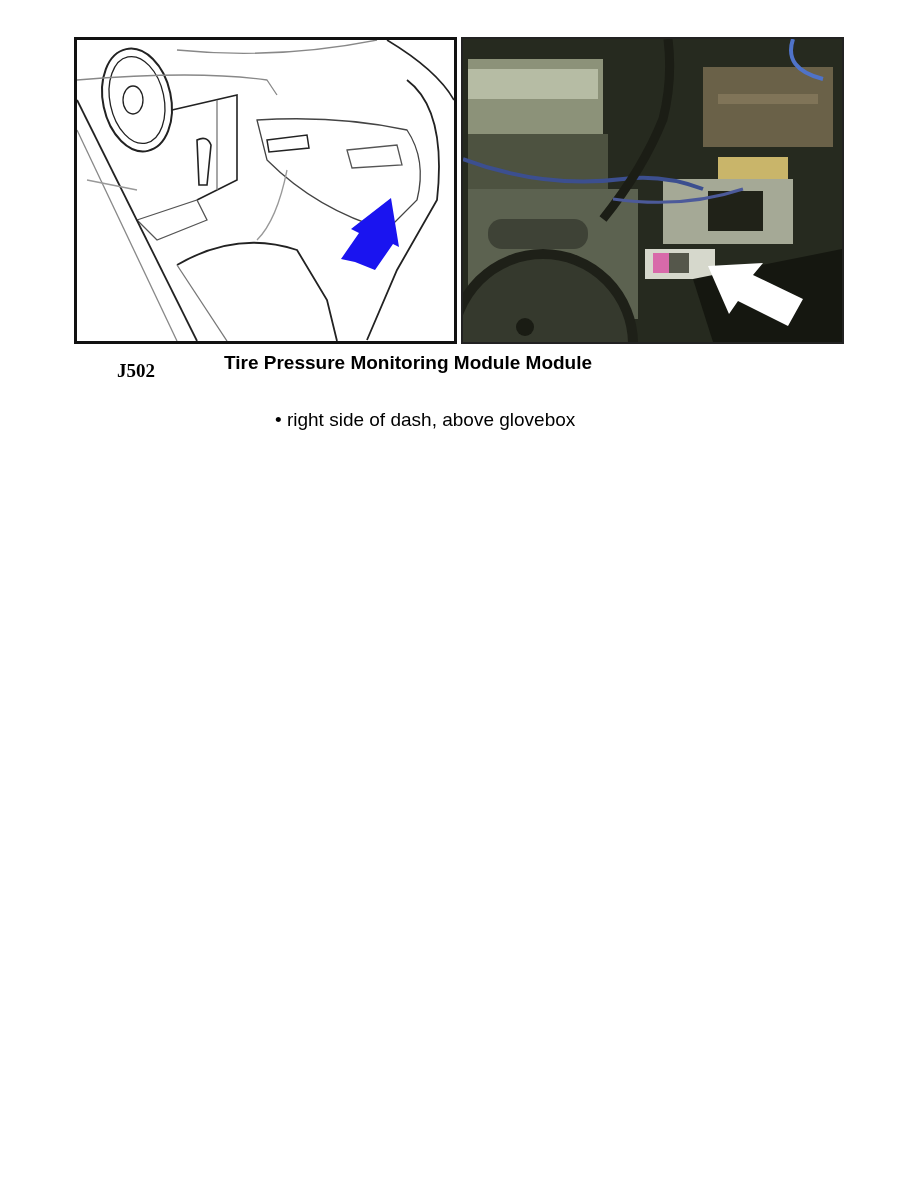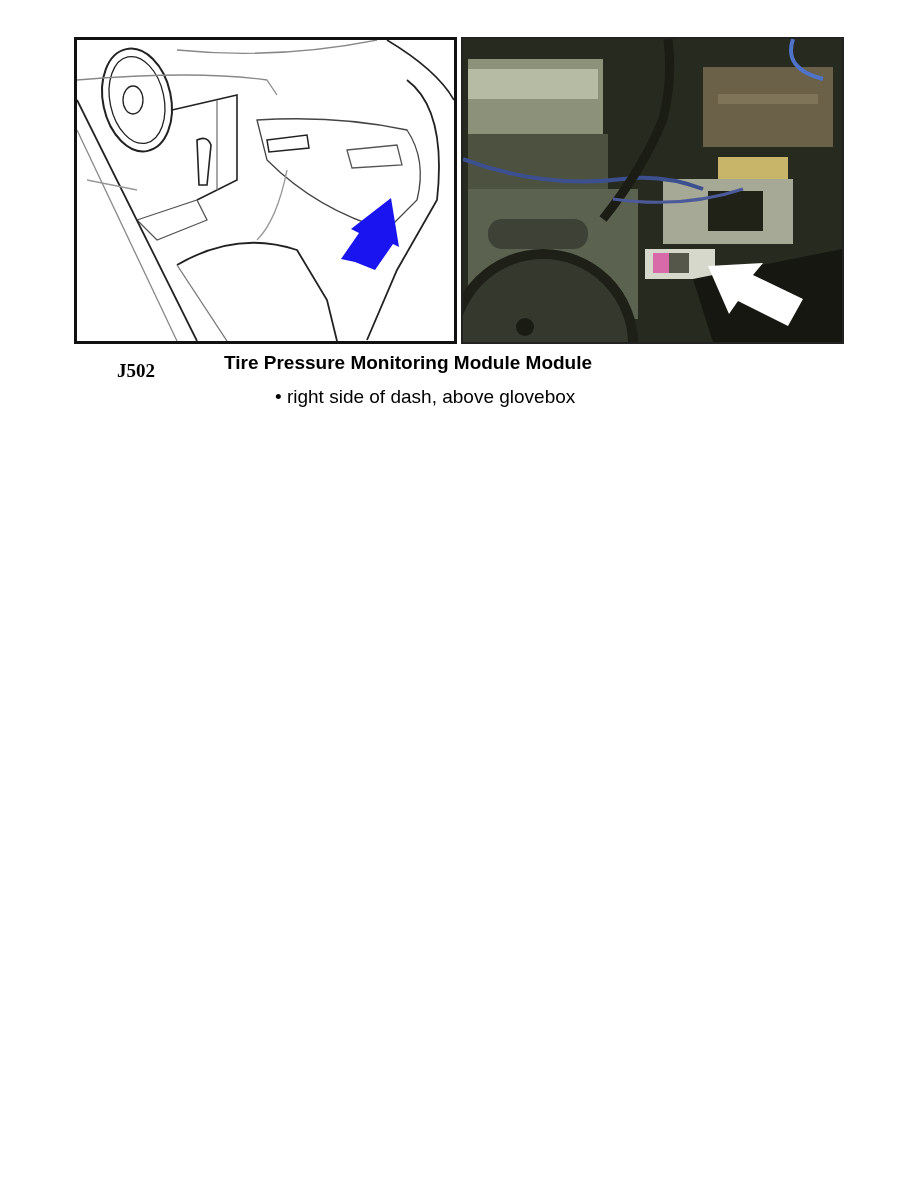--- a/index.html
+++ b/index.html
@@ -4,21 +4,21 @@
 <style>
   html, body { margin:0; padding:0; background:#ffffff; }
   body { width:918px; height:1188px; position:relative; overflow:hidden; font-family:"Liberation Sans", sans-serif; color:#000; }
   .panel { position:absolute; top:37px; height:307px; box-sizing:border-box; overflow:hidden; }
   #panel-left { left:74px; width:383px; border:3px solid #111; background:#fff; }
   #panel-right { left:461px; width:383px; border:2px solid #222; background:#2a2a20; }
   .panel svg { display:block; width:100%; height:100%; }
   .caption-row { position:absolute; top:352px; left:117px; font-weight:bold; font-size:19px; }
   #code { position:absolute; left:0; top:8px;font-family:Liberation Serif, serif; }
   #title { position:absolute; left:107px; top:0; white-space:nowrap; }
-  #note { position:absolute; top:386px; left:275px; font-size:19px; white-space:nowrap; }
+  #note { position:absolute; top:409px; left:275px; font-size:19px; white-space:nowrap; }
 </style>
 </head>
 <body>
 
 <div class="panel" id="panel-left">
   <svg viewBox="0 0 377 301" preserveAspectRatio="none">
     <g fill="none" stroke="#222" stroke-width="1.3">
 
       <ellipse cx="60" cy="60" rx="34" ry="52" transform="rotate(-12 60 60)" stroke-width="2"></ellipse>
       <ellipse cx="60" cy="60" rx="27" ry="44" transform="rotate(-12 60 60)"></ellipse>

